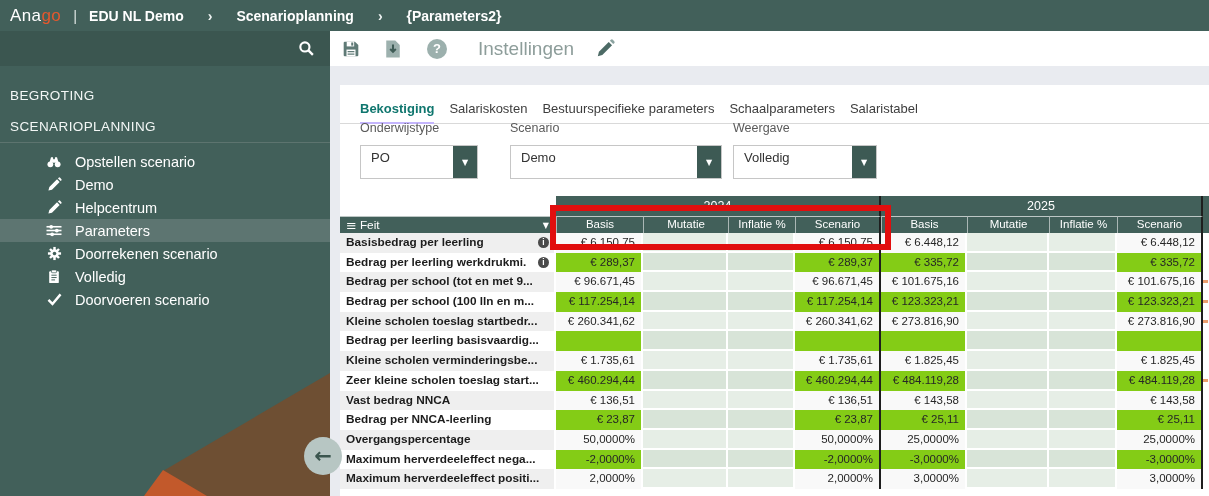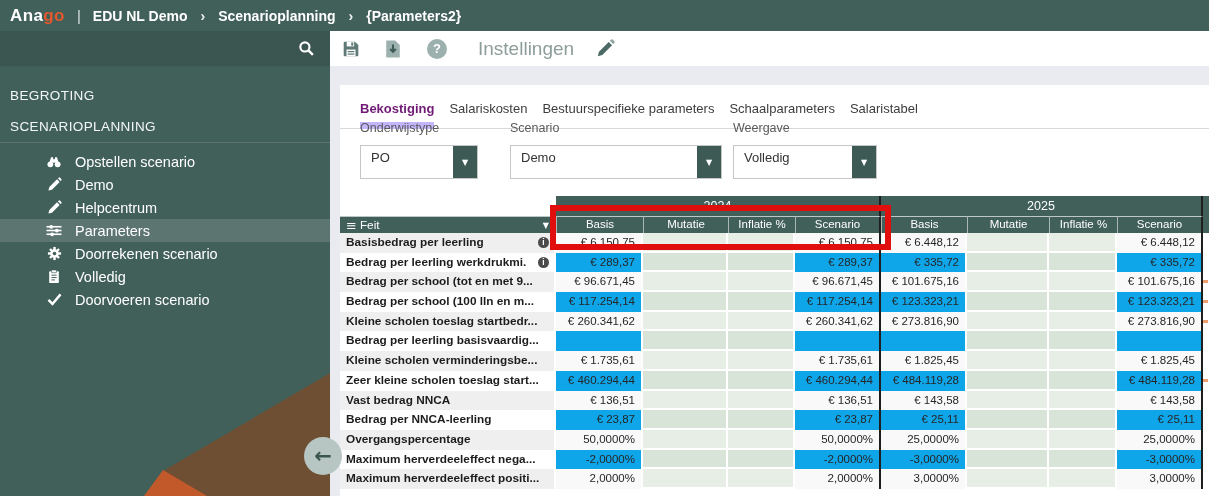--- a/index.html
+++ b/index.html
@@ -1,22 +1,22 @@
 <!DOCTYPE html>
 <html><head>
 <meta charset="utf-8">
 <style>
 *{box-sizing:border-box;margin:0;padding:0}
 html,body{width:1209px;height:496px;overflow:hidden;font-family:"Liberation Sans",sans-serif;background:#fff;position:relative}
 
 .topbar{position:absolute;left:0;top:0;width:1209px;height:31px;background:#42605a;display:flex;align-items:center;color:#fff;z-index:5}
-.logo{font-weight:bold;font-size:17px;margin-left:10px;letter-spacing:.4px}
+.logo{font-weight:normal;font-size:17px;margin-left:10px;letter-spacing:.4px}
 .logo .go{color:#e4582e}
 .pipe{margin:0 12px;color:#d7e0de;font-size:15px;font-weight:normal}
-.crumbs{display:flex;align-items:center;font-weight:bold;font-size:14px;gap:13px}
+.crumbs{display:flex;align-items:center;font-weight:bold;font-size:14px;gap:24px}
 .crumb-sep{font-weight:bold;color:#eef3f2}
 
 .searchbar{position:absolute;left:0;top:31px;width:330px;height:35px;background:#3b5650;display:flex;align-items:center;justify-content:flex-end;padding-right:15px;z-index:5}
 .toolbar{position:absolute;left:330px;top:31px;width:879px;height:35px;background:#fff;display:flex;align-items:center;z-index:5}
 .tb-ic{display:flex;align-items:center;justify-content:center}
 .tb-save{margin-left:12px}.tb-down{margin-left:25px}
 .tb-help{margin-left:26px;width:20px;height:20px;border-radius:50%;background:#9cb0ad;color:#fff;font-weight:bold;font-size:13px}
 .tb-label{margin-left:31px;font-size:19px;color:#8d9d9a}
 .tb-pencil{margin-left:22px}
 
@@ -30,21 +30,21 @@
 .side-icon{width:16px;height:16px;margin-right:13px;flex:0 0 auto;display:flex;align-items:center;justify-content:center}
 .decor{position:absolute;left:0;top:0;width:330px;height:430px;pointer-events:none}
 .decor-brown{position:absolute;inset:0;background:#6e4f33;clip-path:polygon(163px 405px,330px 307px,330px 430px,205px 430px)}
 .decor-orange{position:absolute;inset:0;background:#c2592b;clip-path:polygon(163px 404px,144px 430px,207px 430px)}
 .backbtn{position:absolute;left:304px;top:437px;width:38px;height:38px;border-radius:50%;background:#b7c6c3;border:none;color:#3b564f;font-size:21px;font-weight:bold;z-index:20;display:flex;align-items:center;justify-content:center;font-family:"DejaVu Sans",sans-serif;cursor:pointer}
 
 .content{position:absolute;left:330px;top:66px;width:879px;height:430px;background:#e9ebf0}
 .card{position:absolute;left:10px;top:19px;right:0;bottom:0;background:#fff}
 .tab-bar{position:absolute;left:0;top:14px;width:100%;padding-left:20px;border-bottom:1px solid #d9d9d9}
 .tab{display:inline-block;margin-right:15px;font-size:13px;color:#3d3d3d;padding-bottom:6px;cursor:pointer}
-.tab.active{font-weight:bold;color:#701a75;border-bottom:7px solid #c4b5fd;margin-bottom:-1px}
+.tab.active{font-weight:bold;color:#0f766e;border-bottom:2px solid #c4b5fd;margin-bottom:-1px}
 .filters{position:absolute;left:0;top:36px;width:100%;height:56px}
 .filter{position:absolute;top:0}
 .filter-label{font-size:12.5px;color:#5a5a5a;height:17px}
 .filter-select{display:flex;height:34px;margin-top:7px;border:1px solid #c6c6c6;justify-content:space-between;background:#fff;cursor:pointer}
 .filter-value{padding-left:10px;font-size:13px;color:#333;line-height:24px}
 .filter-btn{width:24px;background:#3d5a54;color:#fff;display:flex;align-items:center;justify-content:center;font-size:8px;font-family:"DejaVu Sans",sans-serif}
 
 .tbl{position:absolute;left:0;top:111px;width:869px}
 .t-row{display:flex}
 .cell{flex:0 0 auto;overflow:hidden;white-space:nowrap}
@@ -55,21 +55,21 @@
 .h-group{background:#42605a;color:#fff;font-size:12.5px;text-align:center;line-height:20px}
 .h-empty{background:#fff}
 .h-sub{background:#42605a;color:#fff;font-size:11.5px;text-align:center;line-height:15px;border-top:1px solid rgba(255,255,255,.65);border-left:1px solid rgba(255,255,255,.55)}
 .h-dark{background:#42605a}
 .blacksep{border-right:2px solid #1e1e1e}
 .feit{display:flex;align-items:center;padding:0 7px 0 6px;text-align:left;border-left:none;cursor:pointer}
 .feit .menu-ic{font-family:"DejaVu Sans",sans-serif;font-size:13px;margin-right:3px}
 .feit .feit-txt{flex:1;text-align:left;font-size:11.8px}
 .feit .dd{font-size:8px;font-family:"DejaVu Sans",sans-serif}
 .lab{font-weight:bold;font-size:11.8px;color:#1c1c1c;background:#fff;display:flex;align-items:center;justify-content:space-between;padding:0 5px 0 6px;border-right:2px solid #fff;line-height:19.7px}
-.val{font-size:11.5px;text-align:right;padding-right:6px;color:#262626;background:#0ea5e9;border-right:2px solid #fff;line-height:19.7px}
+.val{font-size:11.5px;text-align:right;padding-right:6px;color:#262626;background:#84cc16;border-right:2px solid #fff;line-height:19.7px}
 .t-row.alt .lab{background:#efefef}
 .t-row.alt .val{background:#f9f9f9}
 .green{border-right:2px solid #fff;border-bottom:2px solid #fff;background:#e6eee6;cursor:text}
 .green.gdark{background:#d8e4d8}
 .val.blacksep{border-right:2px solid #1e1e1e}
 .sliv{background:#fff}
 .info-ic{width:11px;height:11px;border-radius:50%;background:#4b4b4b;color:#fff;font-size:8.5px;font-weight:bold;display:flex;align-items:center;justify-content:center;flex:0 0 auto;line-height:11px}
 .mark{display:block;width:5px;height:3px;background:#ec9e6e;margin-top:8px}
 
 .annotation{position:absolute;left:550px;top:205px;width:341px;height:45px;border:6px solid #e10e0e;z-index:60;pointer-events:none}

